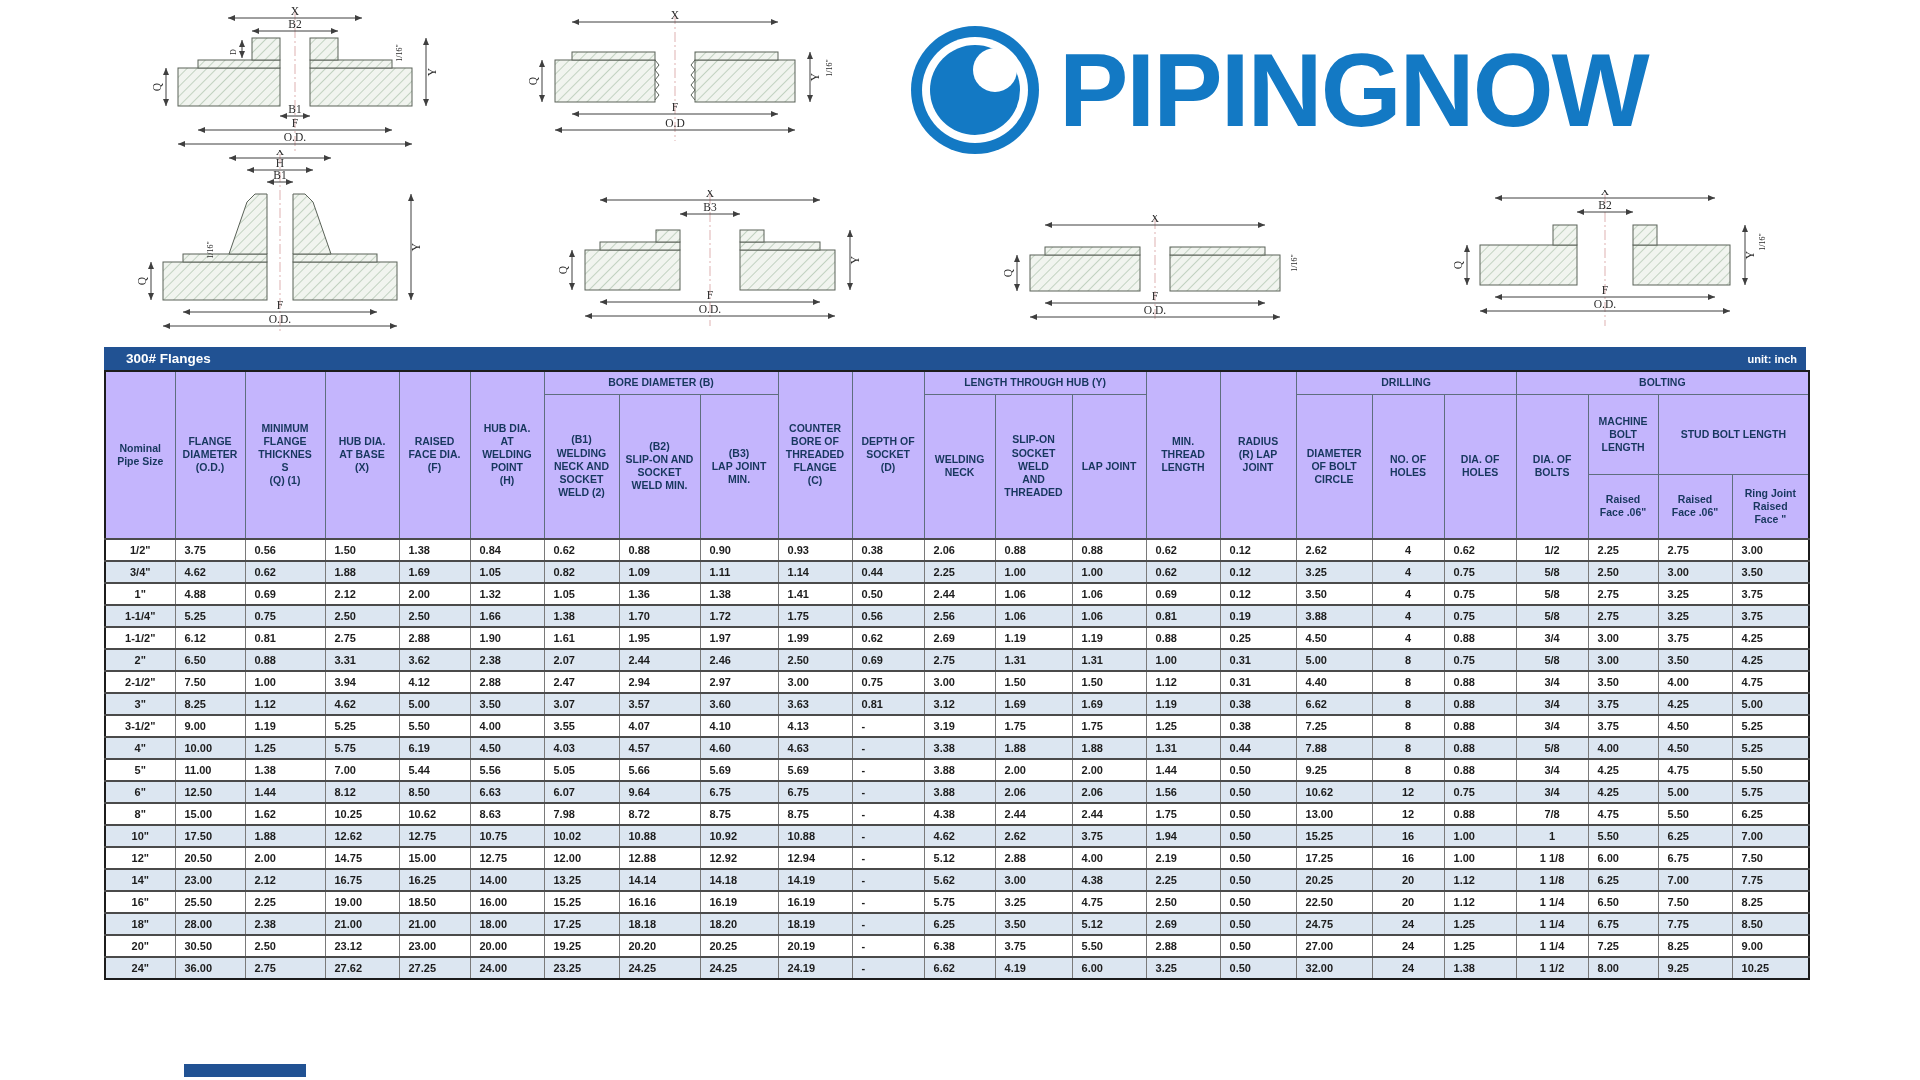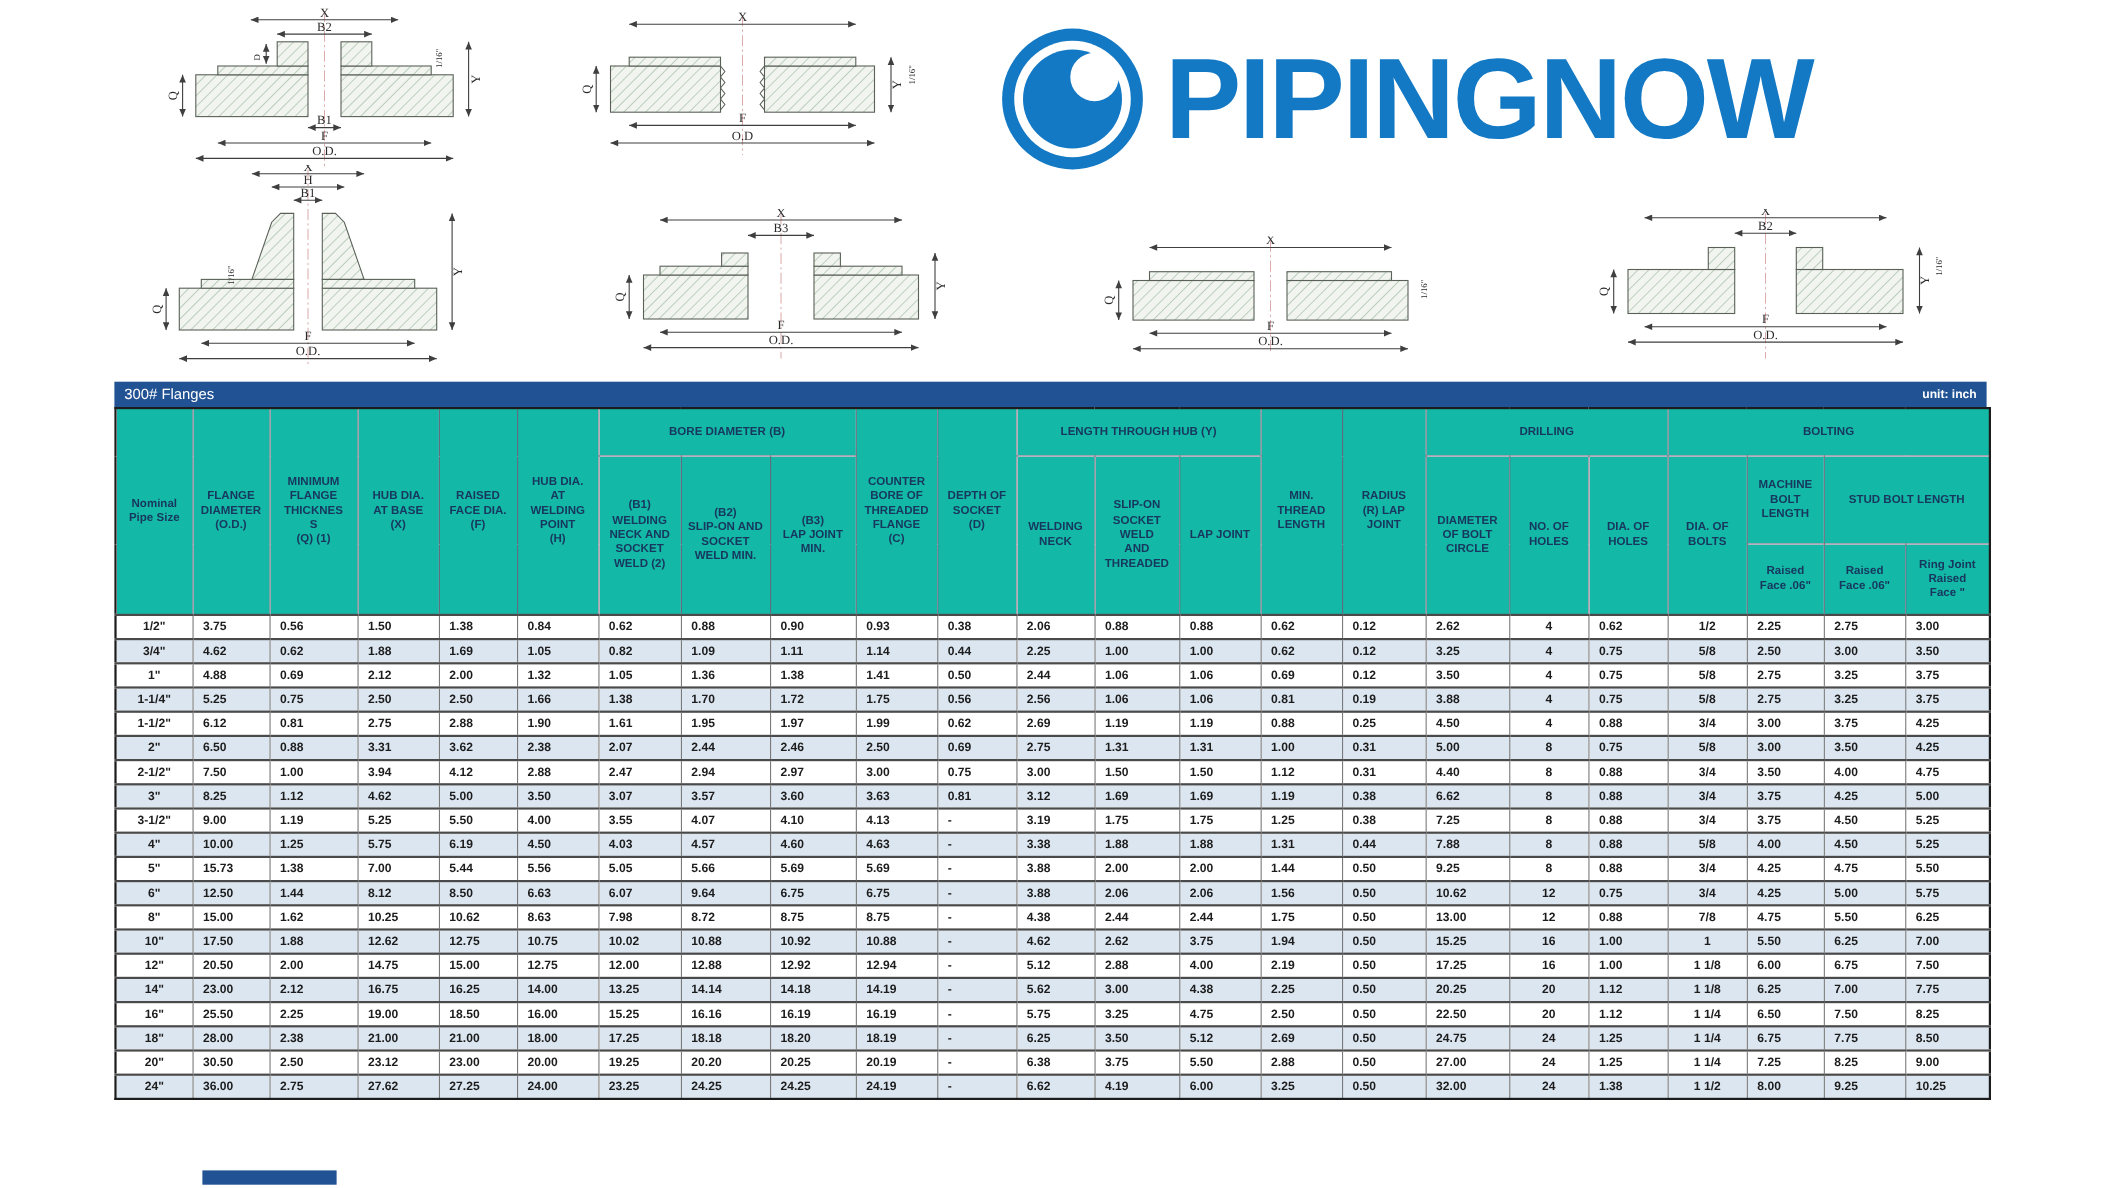--- a/index.html
+++ b/index.html
@@ -17,26 +17,26 @@
   .sh{fill:url(#hx);stroke:#5a6258;stroke-width:1;}
   .dim{stroke:#3f3f3f;stroke-width:1;}
   .thin{stroke:#5a6258;stroke-width:1;fill:none;}
   .cl{stroke:#d09090;stroke-width:0.7;stroke-dasharray:10 3 2 3;}
   .dg text{font-family:"Liberation Serif",serif;font-size:11.5px;fill:#2a2a2a;text-anchor:middle;}
   .dg text.sm{font-size:8px;}
 
   
   .tablewrap{position:absolute;left:104px;top:347px;width:1702px;}
   .titlebar{height:23px;background:#215293;color:#fff;display:flex;align-items:center;position:relative;}
-  .titlebar .t{padding-left:9px;font-size:13.5px;font-weight:normal;z-index:2;text-align:center;}
+  .titlebar .t{padding-left:22px;font-size:13.5px;font-weight:bold;z-index:2;text-align:center;}
   .titlebar .sub{position:absolute;left:0;right:0;text-align:center;font-size:11.5px;font-weight:bold;}
   .titlebar .unit{margin-left:auto;padding-right:9px;font-size:11px;font-weight:bold;z-index:2;}
   table.flg{border-collapse:collapse;table-layout:fixed;width:1702px;background:#fff;border:2px solid #1c1c1c;}
-  table.flg th{background:#14b8a6;color:#17375e;font-size:10.5px;font-weight:bold;
-      white-space:pre-line;line-height:1.25;padding:11px 2px;vertical-align:middle;text-align:center;
+  table.flg th{background:#c4b5fd;color:#17375e;font-size:10.5px;font-weight:bold;
+      white-space:pre-line;line-height:1.25;padding:1px 2px;vertical-align:middle;text-align:center;
       border:1px solid #5f6e7e;overflow:hidden;}
   table.flg thead tr.r1 th{height:20px;}
   table.flg thead tr.r2{height:80px;}
   table.flg thead tr.r3{height:64px;}
   table.flg thead{border-bottom:2px solid #1c1c1c;}
   table.flg td{height:20px;line-height:20px;font-size:11px;font-weight:bold;color:#1c1c1c;
       padding:0 0 0 9px;text-align:left;border-left:1px solid #7a7a7a;border-right:1px solid #7a7a7a;
       border-top:2px solid #4a4a4a;overflow:hidden;white-space:nowrap;}
   table.flg td.first{text-align:center;padding:0;}
   table.flg td.center{text-align:center;padding:0;}
@@ -585,21 +585,21 @@
             <td>7.88</td>
             <td class="center">8</td>
             <td>0.88</td>
             <td class="center">5/8</td>
             <td>4.00</td>
             <td>4.50</td>
             <td>5.25</td>
           </tr>
           <tr>
             <td class="first">5"</td>
-            <td>15.73</td>
+            <td>11.00</td>
             <td>1.38</td>
             <td>7.00</td>
             <td>5.44</td>
             <td>5.56</td>
             <td>5.05</td>
             <td>5.66</td>
             <td>5.69</td>
             <td>5.69</td>
             <td>-</td>
             <td>3.88</td>

